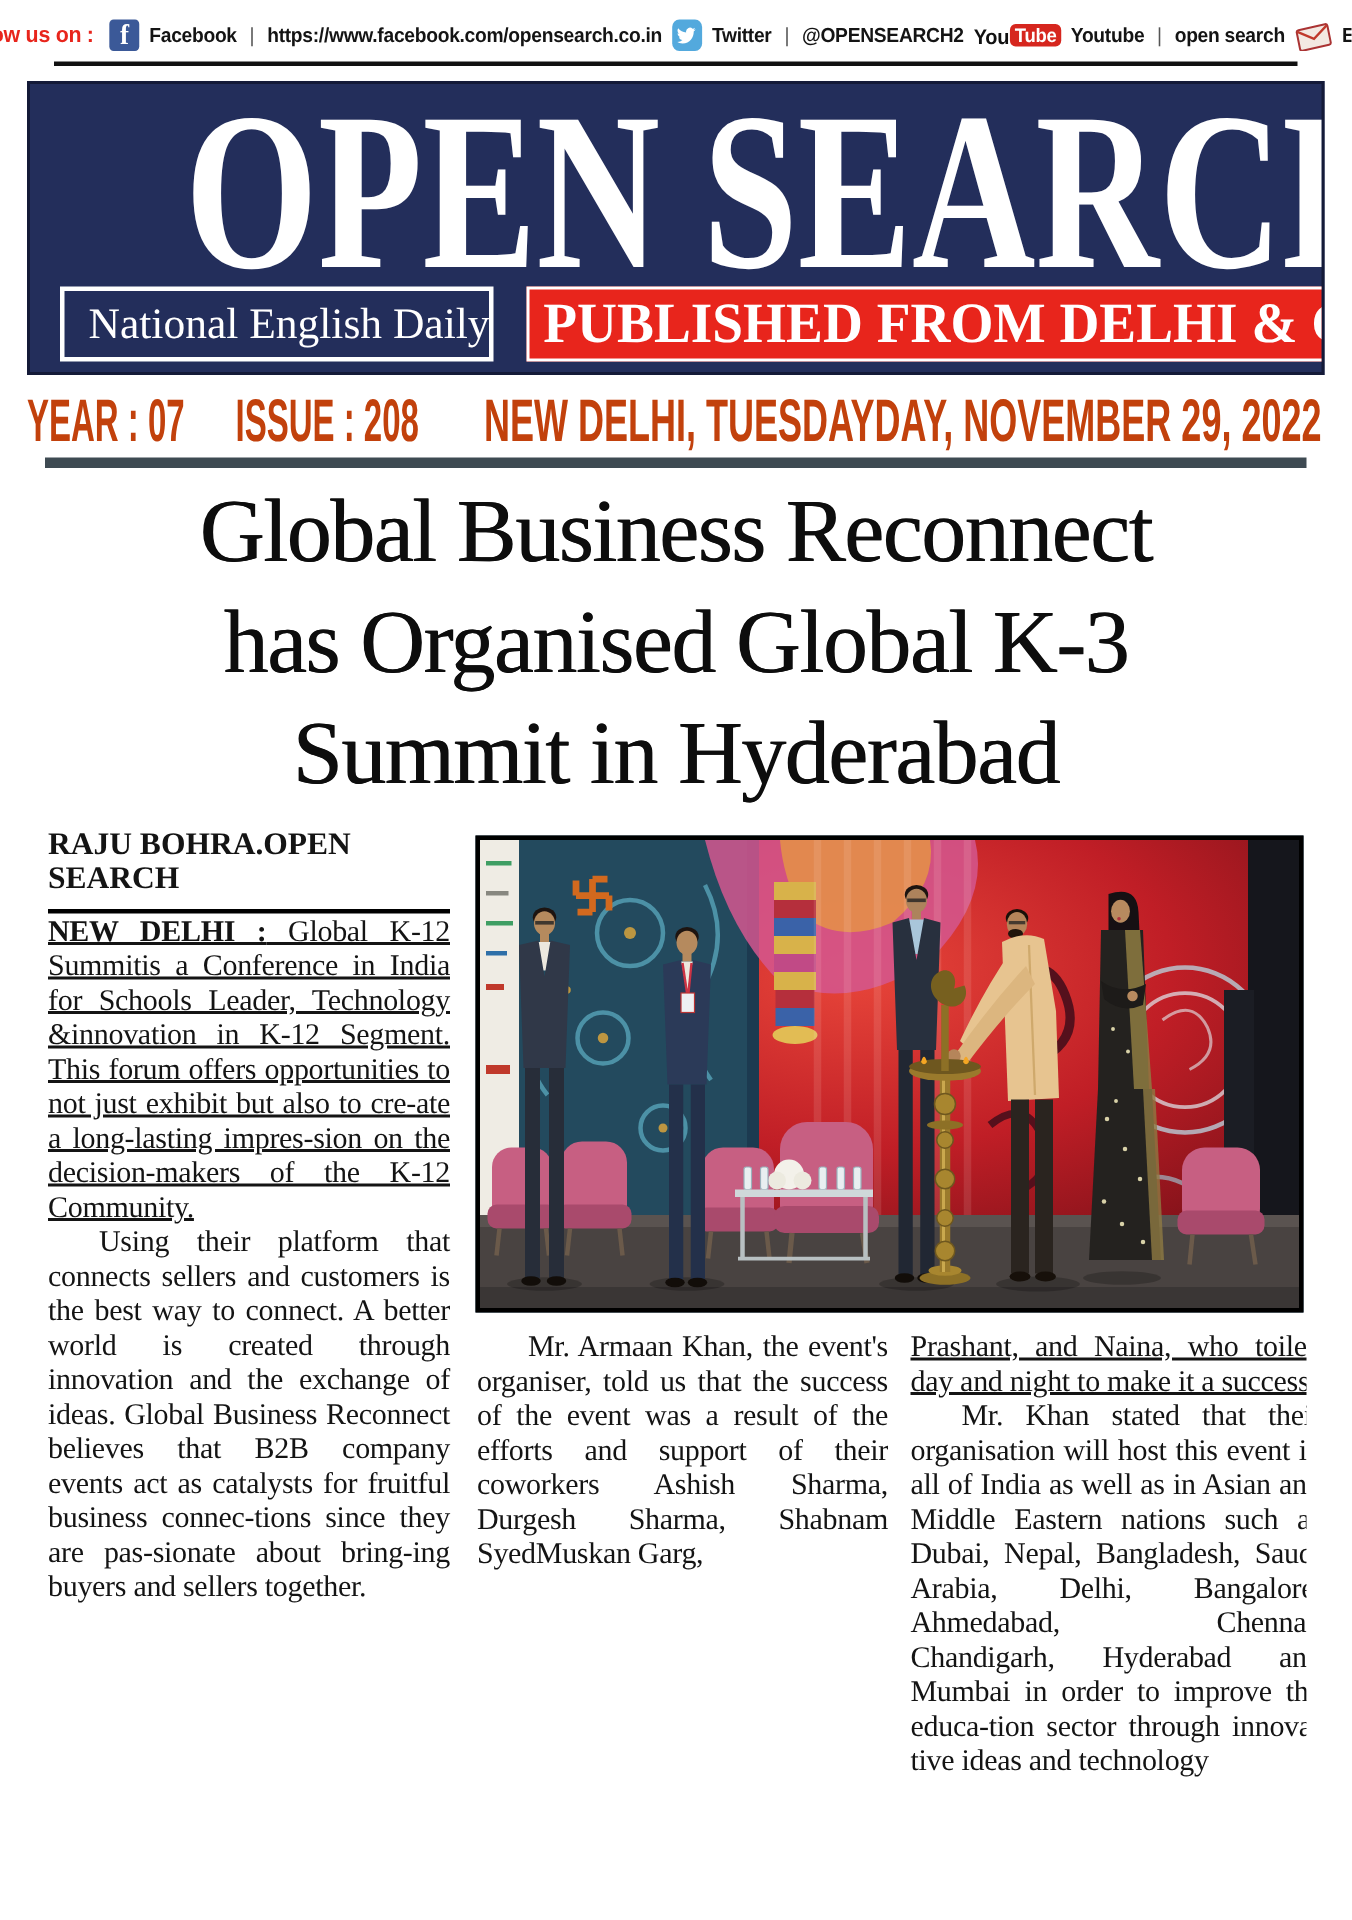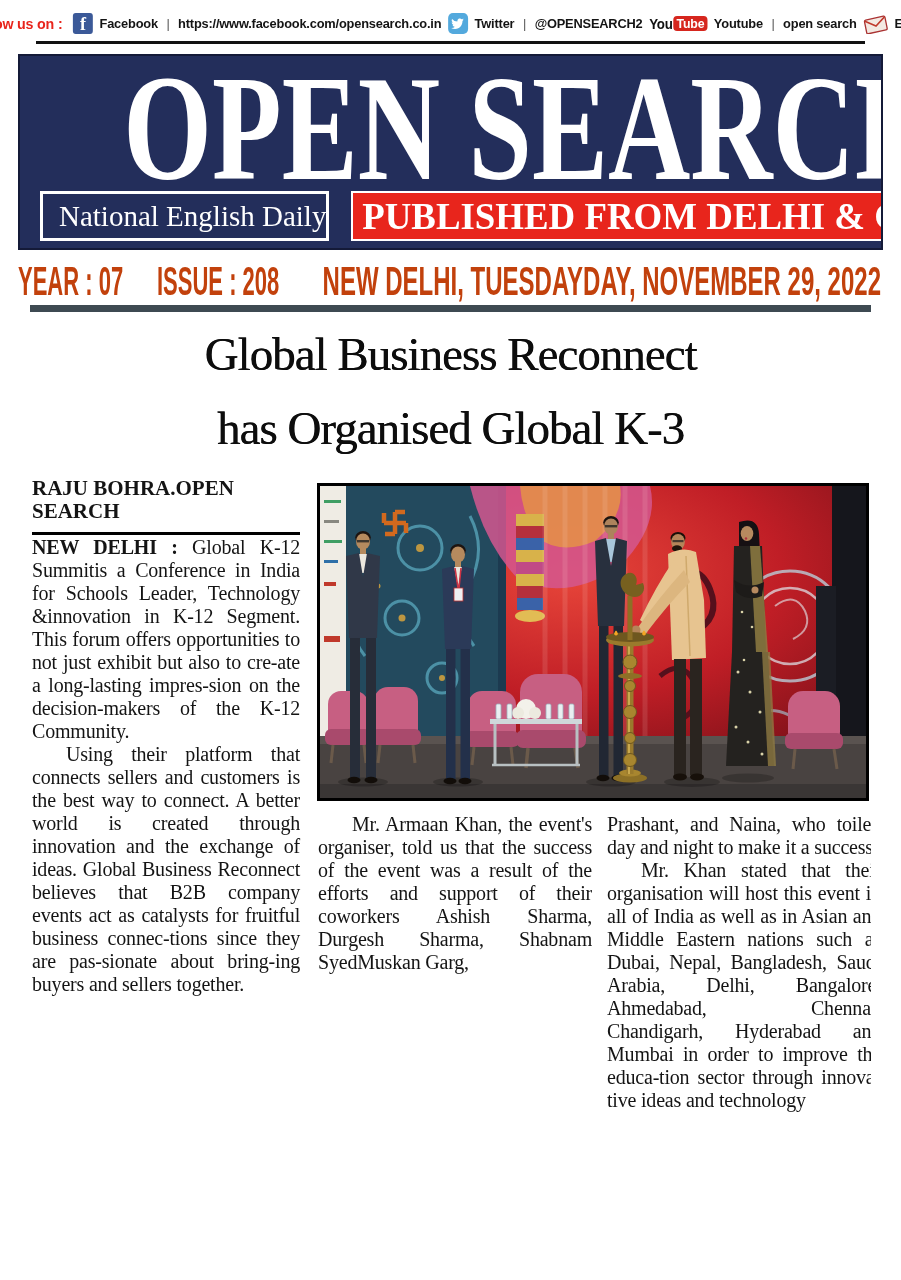--- a/index.html
+++ b/index.html
@@ -45,29 +45,29 @@
     font-family:"Liberation Sans", sans-serif; font-weight:bold; font-size:40px;
     color:#c2410c; }
   .dl-item { position:absolute; top:0; white-space:nowrap; }
   .dl-year  { left:18px;  transform:scaleX(0.55); transform-origin:left center; }
   .dl-issue { left:157px; transform:scaleX(0.55); transform-origin:left center; }
   .dl-date  { right:20px; width:1000px; text-align:right;
     transform:scaleX(0.60); transform-origin:right center; }
   .thick-rule { margin:10px 30px 0 30px; height:7px; background:#3e4a52; }
 
   
-  .headline { margin-top:5px; text-align:center; font-size:47px; line-height:74px;
+  .headline { margin-top:5px; text-align:center; font-size:60px; line-height:74px;
     color:#0d0d0d; letter-spacing:-1px; text-shadow:0.4px 0 0 currentColor; }
 
   
   .article { position:relative; margin:12px 30px 0 30px; height:726px; overflow:hidden; }
   .col { position:absolute; top:0; font-size:20px; line-height:23px; text-align:justify;
     letter-spacing:-0.2px; }
   .col p { text-indent:34px; }
-  .col p.first { text-indent:0; }
+  .col p.first { text-indent:0;text-decoration:underline; }
   .col-left { left:2px; width:268px; }
   .col-mid  { left:288px; width:274px; top:336px; }
   .col-right{ left:577px; width:274px; top:336px; }
   .byline { font-weight:bold; font-size:21px; letter-spacing:0;
     border-bottom:3px solid #000; padding-bottom:9px; margin-bottom:1px;
     text-align:left; }
   .lead { font-weight:bold; }
 
   
   .photo-frame { position:absolute; left:287px; top:6px; width:552px; height:318px;
@@ -128,20 +128,21 @@
 <div class="dateline">
   <span class="dl-item dl-year">YEAR : 07</span>
   <span class="dl-item dl-issue">ISSUE : 208</span>
   <span class="dl-item dl-date">NEW DELHI, TUESDAYDAY, NOVEMBER 29, 2022</span>
 </div>
 <div class="thick-rule"></div>
 
 <div class="headline">
   <div>Global Business Reconnect</div>
   <div>has Organised Global K-3</div>
+  <div>Summit in Hyderabad</div>
 </div>
 
 <div class="article">
 
   <div class="col col-left">
     <div class="byline">RAJU BOHRA.OPEN SEARCH</div>
     <p class="first"><span class="lead">NEW DELHI :</span><span> Global K-12 Summitis a Conference in India for Schools Leader, Technology &amp;innovation in K-12 Segment. This forum offers opportunities to not just exhibit but also to cre-ate a long-lasting impres-sion on the decision-makers of the K-12 Community.</span></p>
     <p>Using their platform that connects sellers and customers is the best way to connect. A better world is created through innovation and the exchange of ideas. Global Business Reconnect believes that B2B company events act as catalysts for fruitful business connec-tions since they are pas-sionate about bring-ing buyers and sellers together.</p>
   </div>
 

